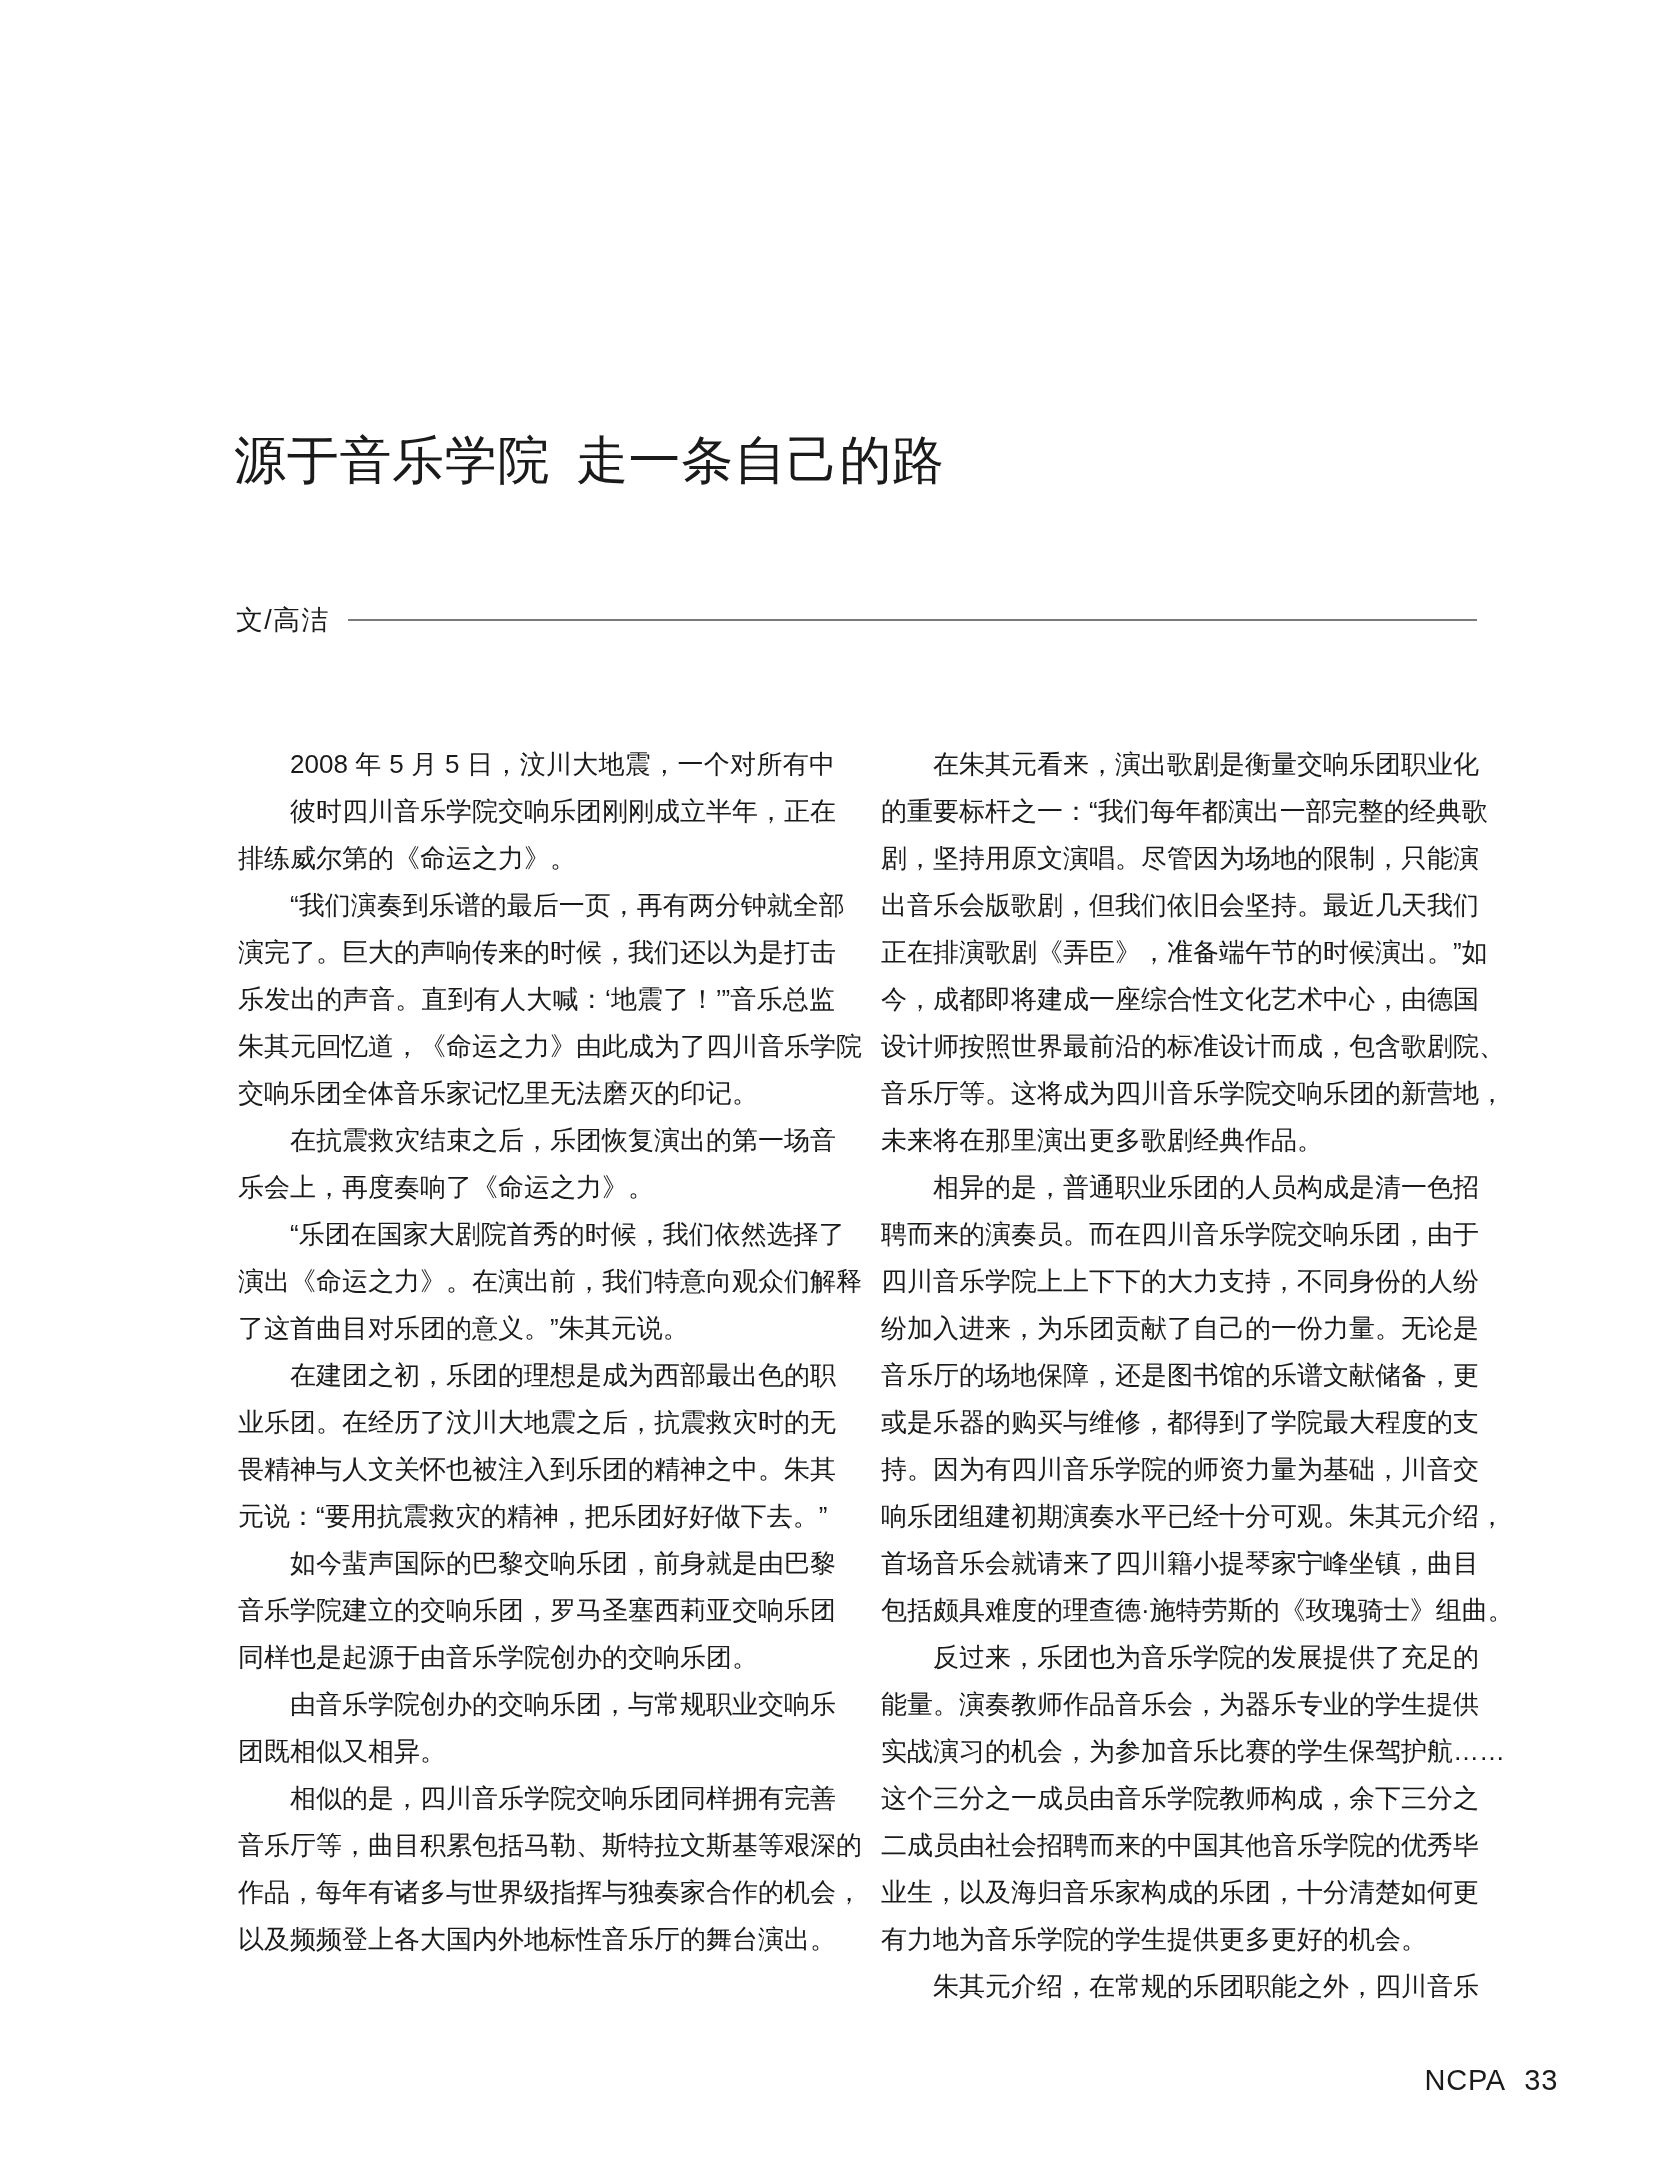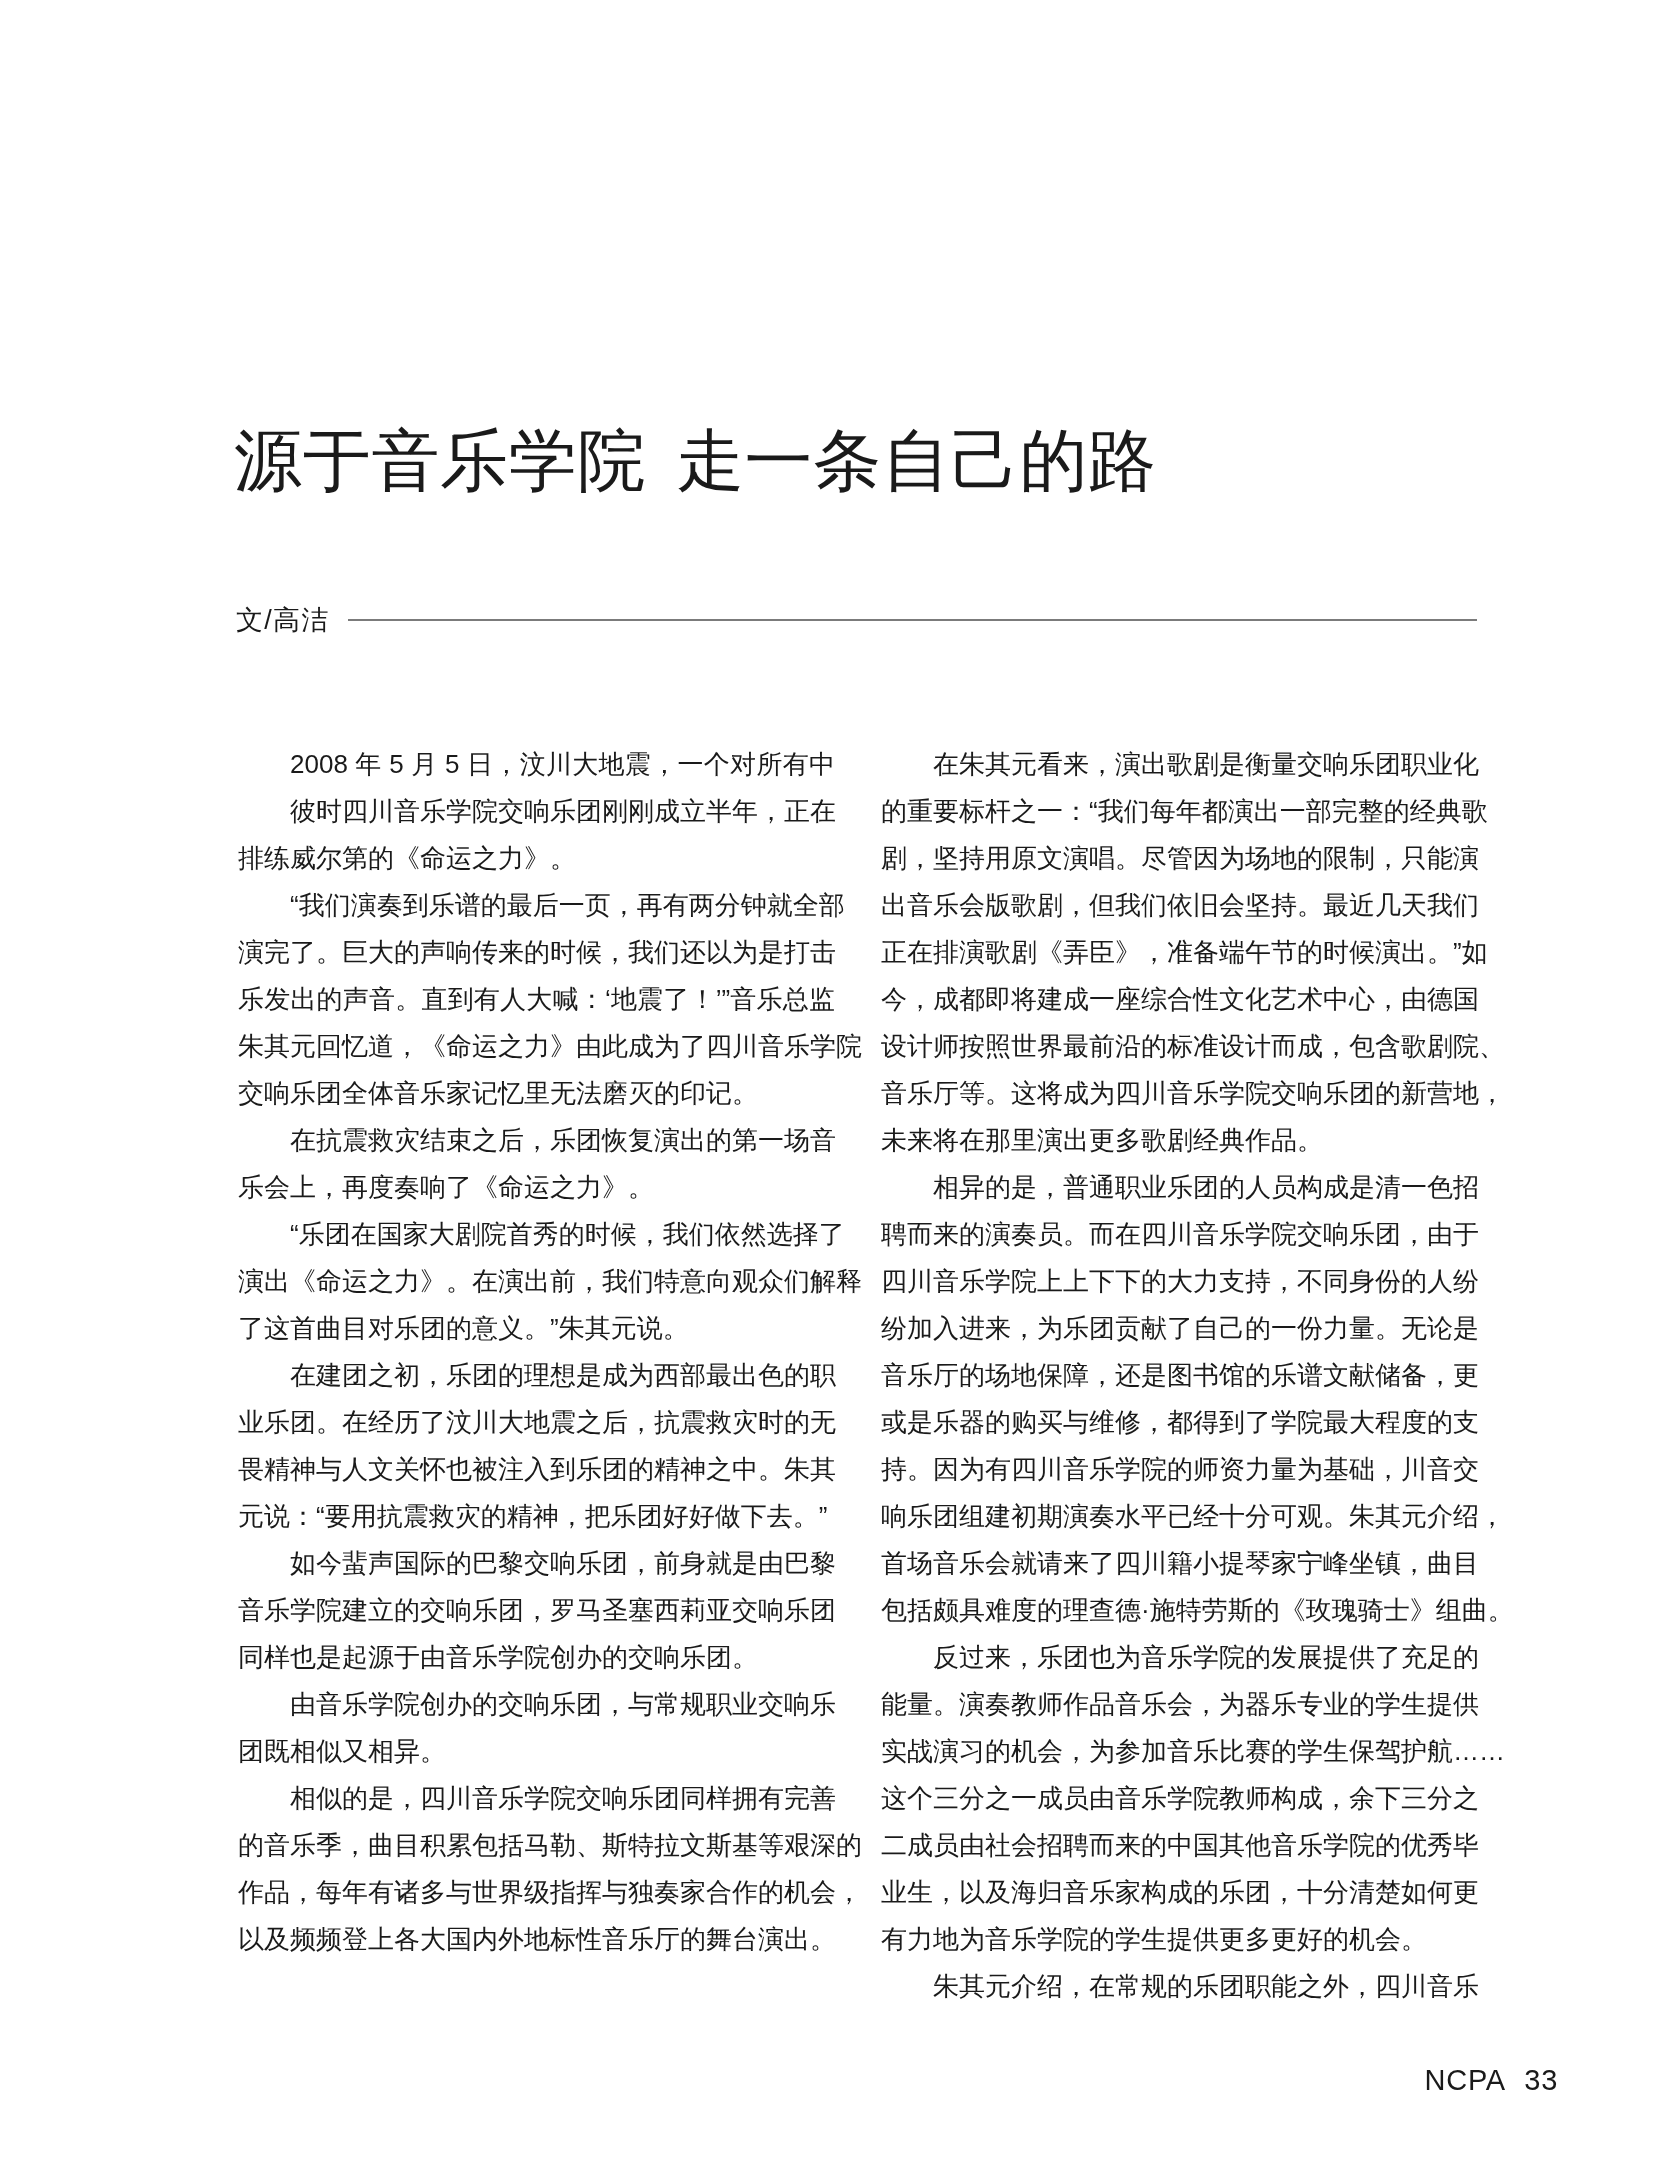--- a/index.html
+++ b/index.html
@@ -12,21 +12,21 @@
     font-family: "Liberation Sans", "DejaVu Sans", sans-serif;
     color: var(--text, #1a1a1a);
   }
   .title {
     position: absolute;
     left: 234px;
     top: 420px;
     margin: 0;
     font-family: "Liberation Serif", "DejaVu Serif", serif;
     font-weight: 400;
-    font-size: 68px;
+    font-size: 52px;
     line-height: 82px;
     letter-spacing: 0.7px;
     word-spacing: 12px;
     white-space: nowrap;
     color: var(--text, #1a1a1a);
   }
   .byline-row {
     position: absolute;
     left: 236px;
     top: 602px;
@@ -106,21 +106,21 @@
       <div class="bodyline indent">在建团之初，乐团的理想是成为西部最出色的职</div>
       <div class="bodyline">业乐团。在经历了汶川大地震之后，抗震救灾时的无</div>
       <div class="bodyline">畏精神与人文关怀也被注入到乐团的精神之中。朱其</div>
       <div class="bodyline end">元说：“要用抗震救灾的精神，把乐团好好做下去。”</div>
       <div class="bodyline indent">如今蜚声国际的巴黎交响乐团，前身就是由巴黎</div>
       <div class="bodyline">音乐学院建立的交响乐团，罗马圣塞西莉亚交响乐团</div>
       <div class="bodyline end">同样也是起源于由音乐学院创办的交响乐团。</div>
       <div class="bodyline indent">由音乐学院创办的交响乐团，与常规职业交响乐</div>
       <div class="bodyline end">团既相似又相异。</div>
       <div class="bodyline indent">相似的是，四川音乐学院交响乐团同样拥有完善</div>
-      <div class="bodyline">的音乐季，曲目积累包括马勒、斯特拉文斯基等艰深的</div>
+      <div class="bodyline">音乐厅等，曲目积累包括马勒、斯特拉文斯基等艰深的</div>
       <div class="bodyline">作品，每年有诸多与世界级指挥与独奏家合作的机会，</div>
       <div class="bodyline end">以及频频登上各大国内外地标性音乐厅的舞台演出。</div>
     </div>
 
   <div class="col col-right">
 
   <div class="bodyline indent">在朱其元看来，演出歌剧是衡量交响乐团职业化</div>
       <div class="bodyline">的重要标杆之一：“我们每年都演出一部完整的经典歌</div>
       <div class="bodyline">剧，坚持用原文演唱。尽管因为场地的限制，只能演</div>
       <div class="bodyline">出音乐会版歌剧，但我们依旧会坚持。最近几天我们</div>

